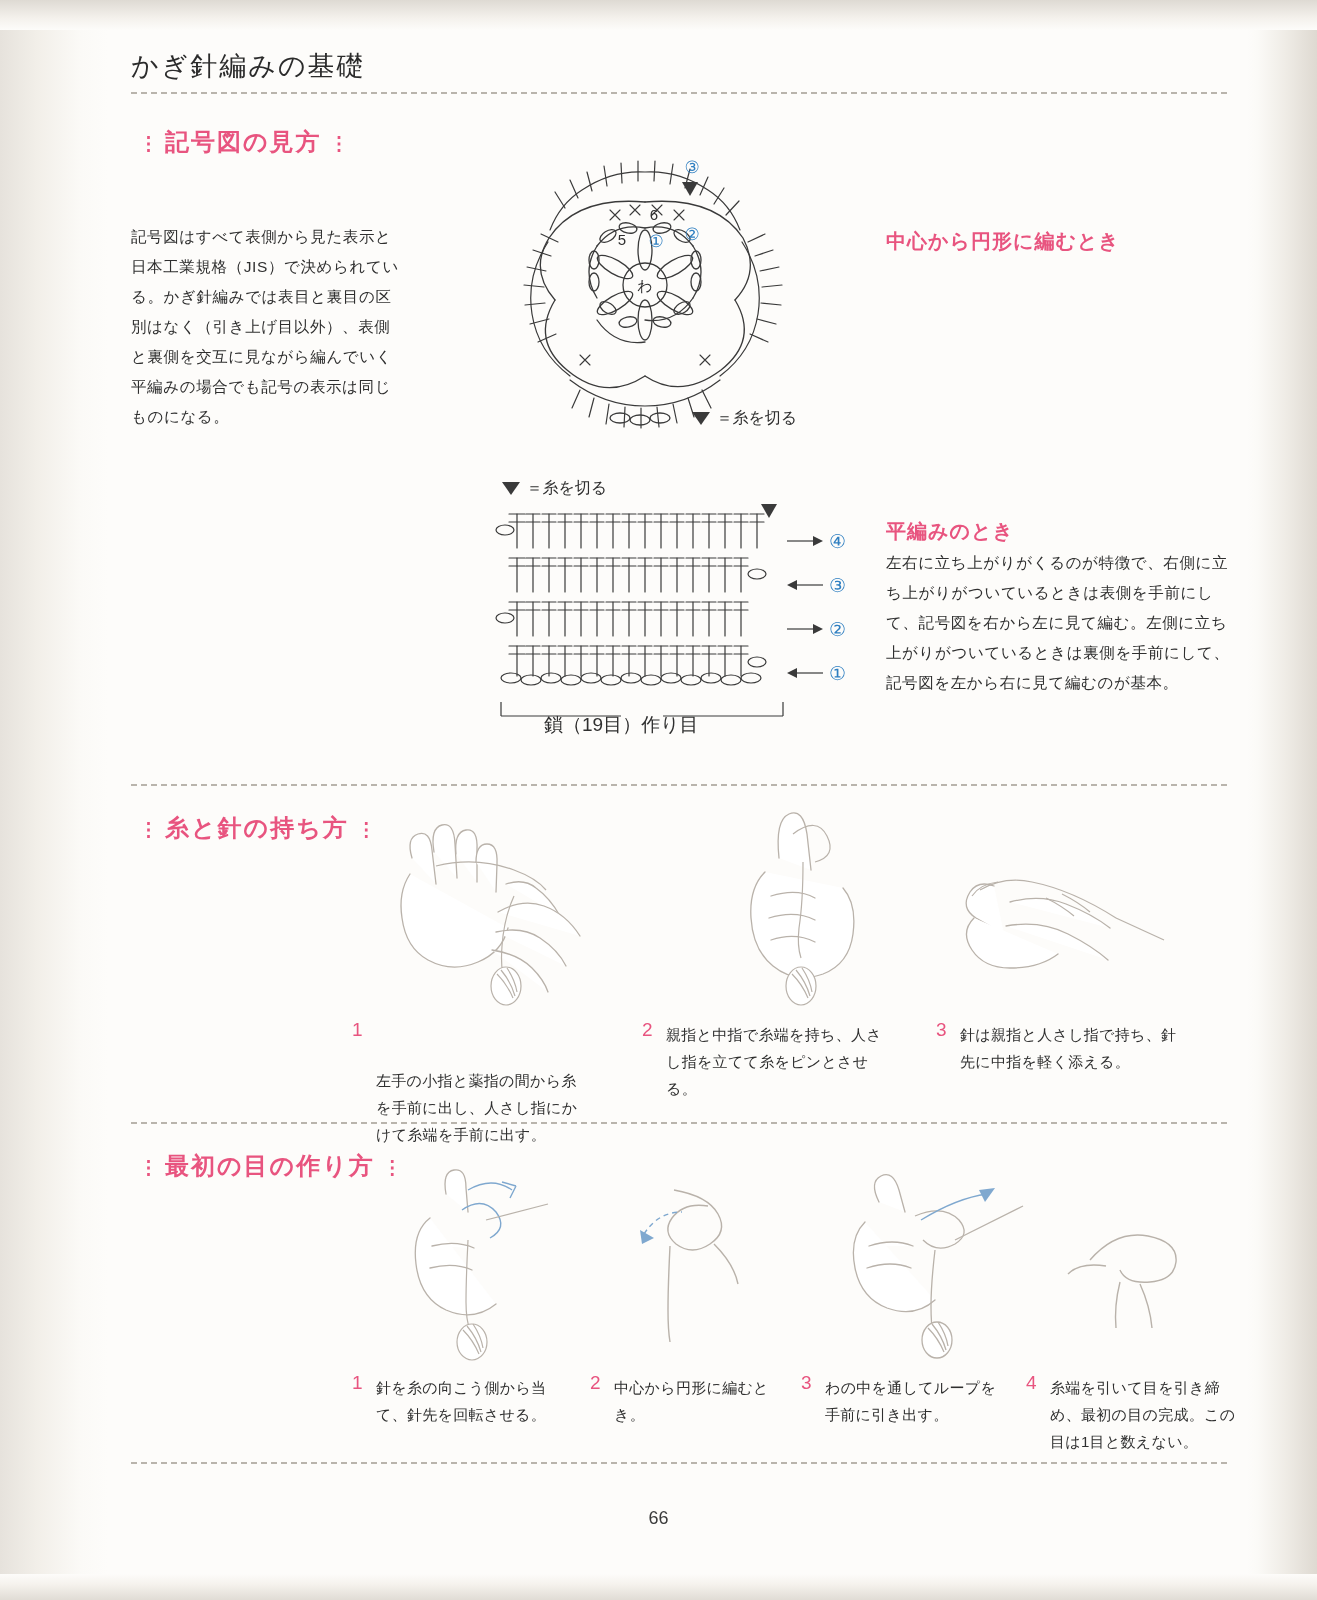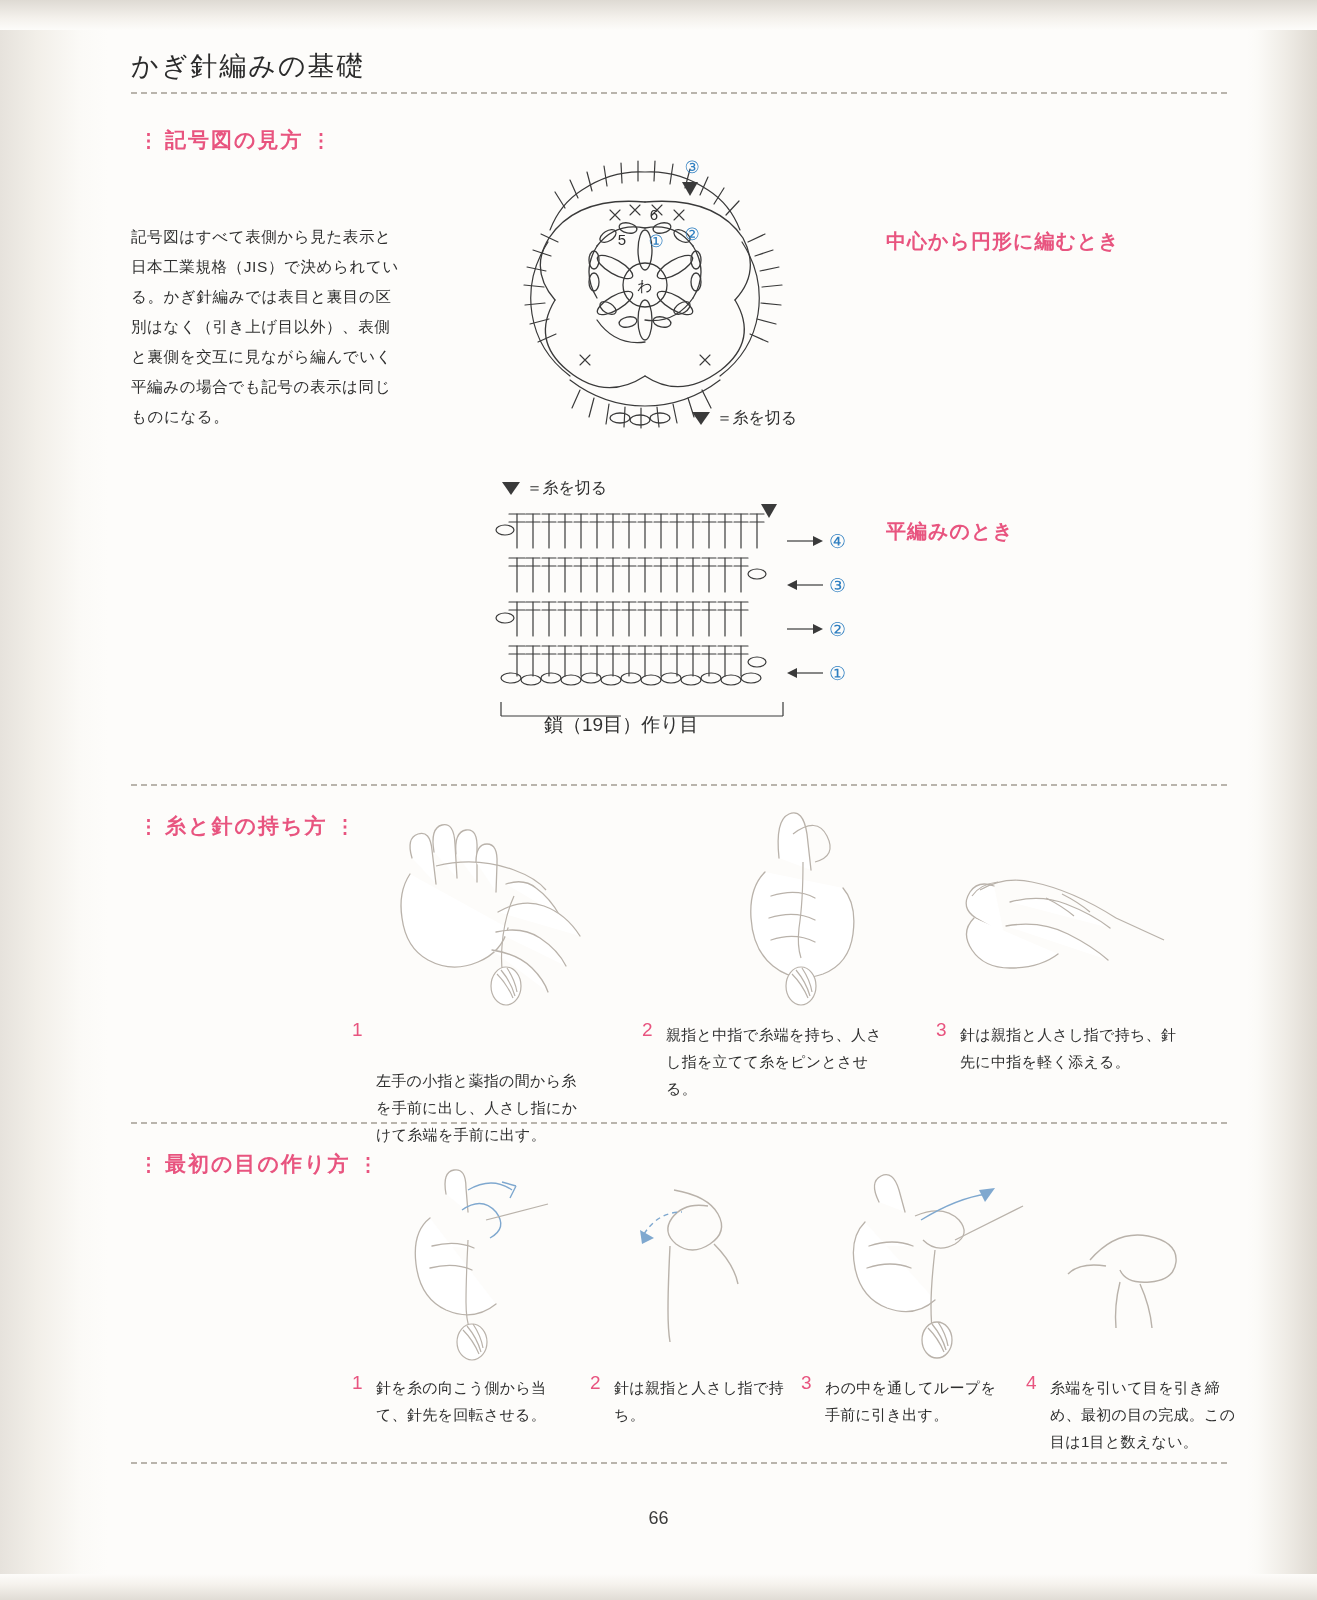--- a/index.html
+++ b/index.html
@@ -63,21 +63,21 @@
   }
   .rule.top { left: 131px; top: 92px; width: 1096px; }
   .rule.mid1 { left: 131px; top: 784px; width: 1096px; }
   .rule.mid2 { left: 131px; top: 1122px; width: 1096px; }
   .rule.bottom { left: 131px; top: 1462px; width: 1096px; }
 
   
   .sect-head {
     position: absolute;
     color: #e8547f;
-    font-size: 21px;
+    font-size: 24px;
     font-weight: bold;
     letter-spacing: 2px;
     white-space: nowrap;
   }
   .sect-head .deco {
     color: #e8547f;
     font-size: 19px;
     letter-spacing: -1px;
     padding: 0 8px;
   }
@@ -459,20 +459,21 @@
     </div>
 
     <div class="dia" style="left:497px; top:700px;">
       <svg width="290" height="24" viewBox="0 0 290 24">
         <path d="M4 2 v14 M4 16 h120 M166 16 h120 M286 2 v14" stroke="#3a3a3a" fill="none" stroke-width="1.2"></path>
       </svg>
     </div>
     <div class="small-label" style="left:544px; top:712px; font-size:19px;">鎖（19目）作り目</div>
 
     <div class="pink-head" style="left:886px; top:518px;">平編みのとき</div>
+    <div class="body-text" style="left:886px; top:548px; width:355px;">左右に立ち上がりがくるのが特徴で、右側に立ち上がりがついているときは表側を手前にして、記号図を右から左に見て編む。左側に立ち上がりがついているときは裏側を手前にして、記号図を左から右に見て編むのが基本。</div>
 
     <div class="rule mid1"></div>
 
     <div class="sect-head" style="left:131px; top:812px;">
       <span class="deco"></span><span>糸と針の持ち方</span><span class="deco"></span>
     </div>
 
     <div class="dia" style="left:376px; top:812px;">
       <svg width="250" height="200" viewBox="0 0 250 200">
         <g stroke="#b9b2aa" fill="#ffffff" stroke-width="1.3" stroke-linecap="round" stroke-linejoin="round">
@@ -607,21 +608,21 @@
           <path d="M90 74 q 10 22 12 44"></path>
           <path d="M56 56 q -26 -4 -38 8"></path>
         </g>
       </svg>
     </div>
 
     <div class="cap-num" style="left:352px; top:1372px;">1</div>
     <div class="cap-text" style="left:376px; top:1374px; width:195px;">針を糸の向こう側から当て、針先を回転させる。</div>
 
     <div class="cap-num" style="left:590px; top:1372px;">2</div>
-    <div class="cap-text" style="left:614px; top:1374px; width:175px;">針は親指と人さし指で持ち。</div>
+    <div class="cap-text" style="left:614px; top:1374px; width:175px;">中心から円形に編むとき。</div>
 
     <div class="cap-num" style="left:801px; top:1372px;">3</div>
     <div class="cap-text" style="left:825px; top:1374px; width:185px;">わの中を通してループを手前に引き出す。</div>
 
     <div class="cap-num" style="left:1026px; top:1372px;">4</div>
     <div class="cap-text" style="left:1050px; top:1374px; width:190px;">糸端を引いて目を引き締め、最初の目の完成。この目は1目と数えない。</div>
 
     <div class="rule bottom"></div>
 
     <div class="page-number">66</div>

